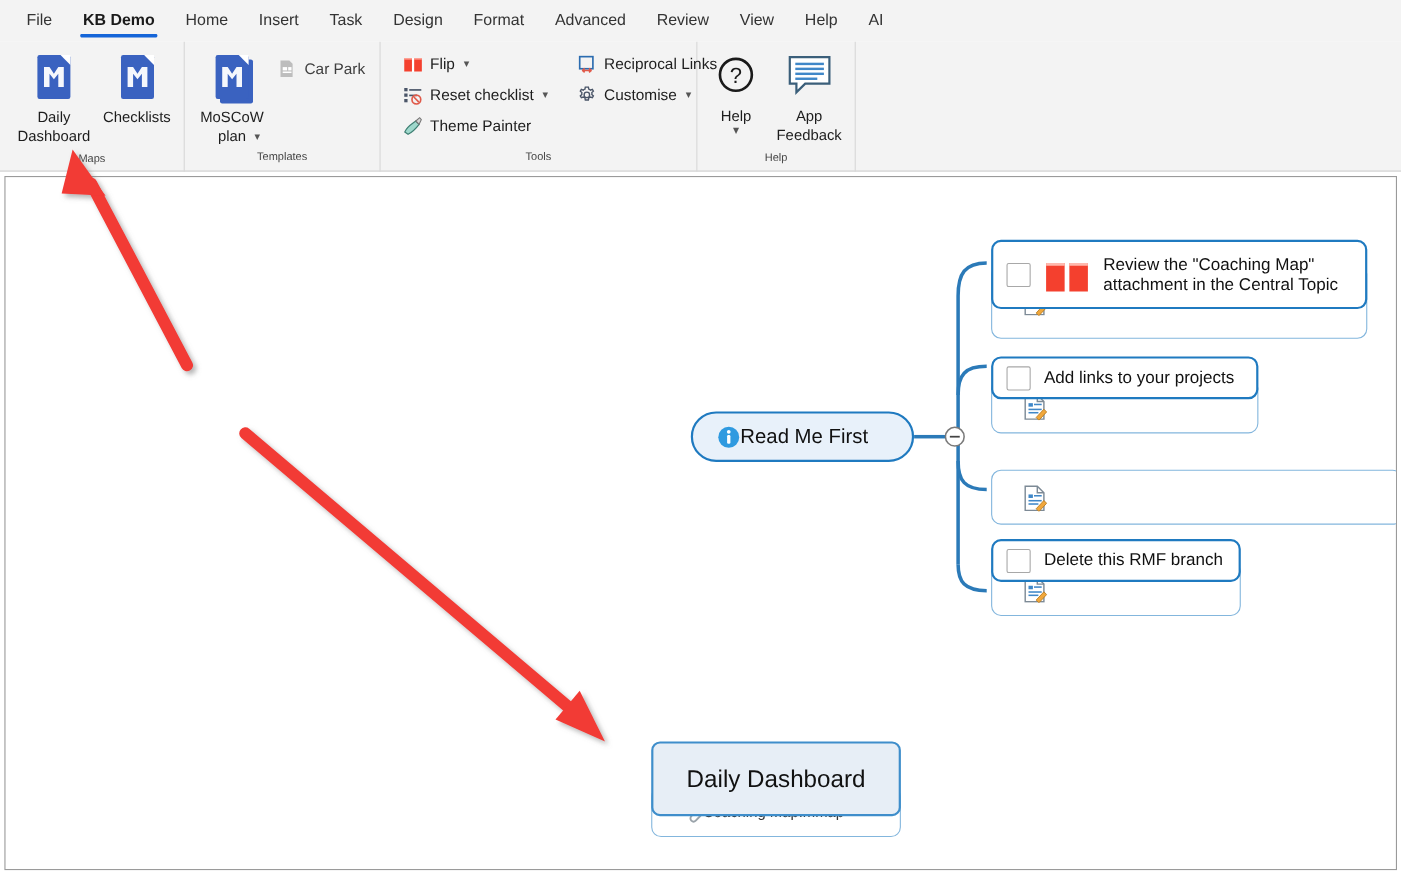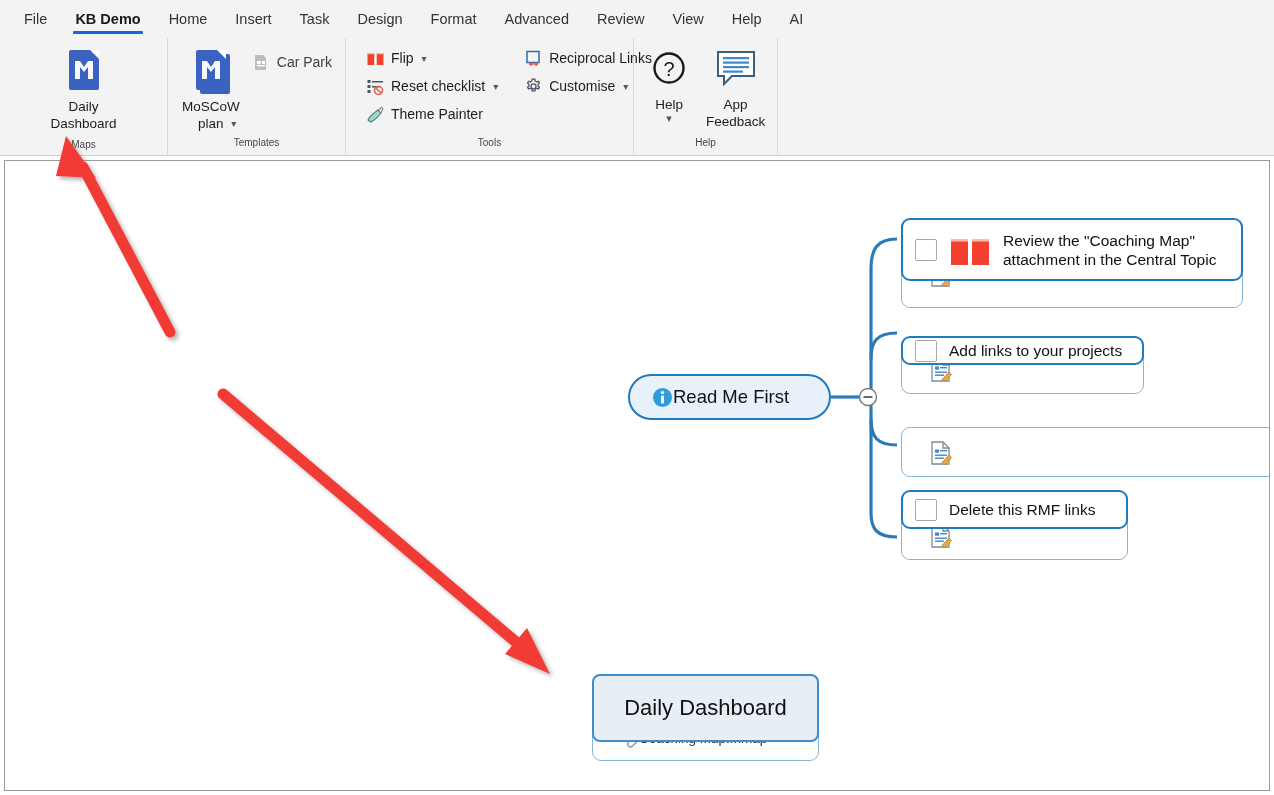--- a/index.html
+++ b/index.html
@@ -251,20 +251,30 @@
         <div class="bigbtn">
           <span class="docicon">
             <span class="page"></span>
               <span class="fold"></span>
             <svg class="m" viewBox="0 0 20 18">
                 <path d="M1 0 L1 18 L6 18 L6 6 L10 11 L14 6 L14 18 L19 18 L19 0 L14 0 L10 6 L6 0 Z" fill="#ffffff" opacity="0.95"></path>
               </svg>
           </span>
           <span class="lbl wide">Daily
 Dashboard</span>
+        </div>
+        <div class="bigbtn">
+          <span class="docicon">
+            <span class="page"></span>
+              <span class="fold"></span>
+            <svg class="m" viewBox="0 0 20 18">
+                <path d="M1 0 L1 18 L6 18 L6 6 L10 11 L14 6 L14 18 L19 18 L19 0 L14 0 L10 6 L6 0 Z" fill="#ffffff" opacity="0.95"></path>
+              </svg>
+          </span>
+          <span class="lbl">Checklists</span>
         </div>
       </div>
       <div class="rgroup-label">Maps</div>
     </div>
 
     <div class="rgroup" style="width:178px;">
       <div class="rgroup-body" style="gap:6px;padding-left:14px;">
         <div class="bigbtn" style="width:72px;">
           <span class="docicon stack">
             <span class="page2"></span>
@@ -466,21 +476,21 @@
                 <g fill="#3f87c8">
                   <rect x="5" y="8.5" width="4" height="3.2"></rect>
                   <rect x="10" y="9" width="7" height="1.4"></rect>
                   <rect x="5" y="13.5" width="12" height="1.4"></rect>
                   <rect x="5" y="16.5" width="9" height="1.4"></rect>
                 </g>
                 <path d="M12 21.5 L19 14 L21.5 16.5 L14.5 24 Z" fill="#f0a73c" stroke="#b97c1e" stroke-width="0.8"></path>
               </svg>
           </span>
         </div>
-        <div class="topic" style="position:absolute; left:0; top:12px; width:243px; height:29px;">
+        <div class="topic" style="position:absolute; left:0; top:0; width:243px; height:39px;">
           <span class="chk"></span>
           <span class="txt">Add links to your projects</span>
         </div>
       </div>
 
       <div class="node" style="left:896px; top:246px;">
         <div class="notepanel" style="width:374px; height:50px; margin-top:20px;">
           <span class="noteicon" style="position:absolute; left:14px; top:13px;">
             <svg width="22" height="24" viewBox="0 0 22 24">
                 <path d="M2 1 h11 l6 6 v16 h-17 z" fill="#ffffff" stroke="#7d8a96" stroke-width="1.3"></path>
@@ -508,21 +518,21 @@
                   <rect x="10" y="9" width="7" height="1.4"></rect>
                   <rect x="5" y="13.5" width="12" height="1.4"></rect>
                   <rect x="5" y="16.5" width="9" height="1.4"></rect>
                 </g>
                 <path d="M12 21.5 L19 14 L21.5 16.5 L14.5 24 Z" fill="#f0a73c" stroke="#b97c1e" stroke-width="0.8"></path>
               </svg>
           </span>
         </div>
         <div class="topic" style="position:absolute; left:0; top:0; width:227px; height:39px;">
           <span class="chk"></span>
-          <span class="txt">Delete this RMF links</span>
+          <span class="txt">Delete this RMF branch</span>
         </div>
       </div>
 
       <div class="node" style="left:587px; top:513px;">
         <div class="notepanel" style="width:227px; height:46px; margin-top:41px;">
           <span class="noteicon" style="position:absolute; left:15px; top:13px; display:flex;">
             <svg width="20" height="20" viewBox="0 0 20 20">
                 <path d="M14.5 5 L6.5 13 a2.8 2.8 0 0 0 4 4 L14.8 12.6 a4.6 4.6 0 0 0-6.5-6.5 L4 10.4" fill="none" stroke="#9aa3aa" stroke-width="1.7" stroke-linecap="round"></path>
               </svg>
           </span>

